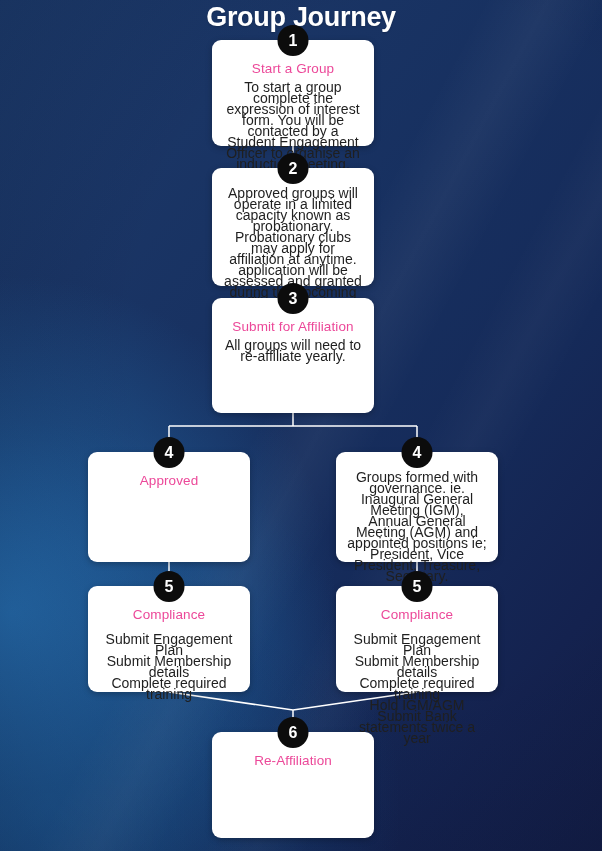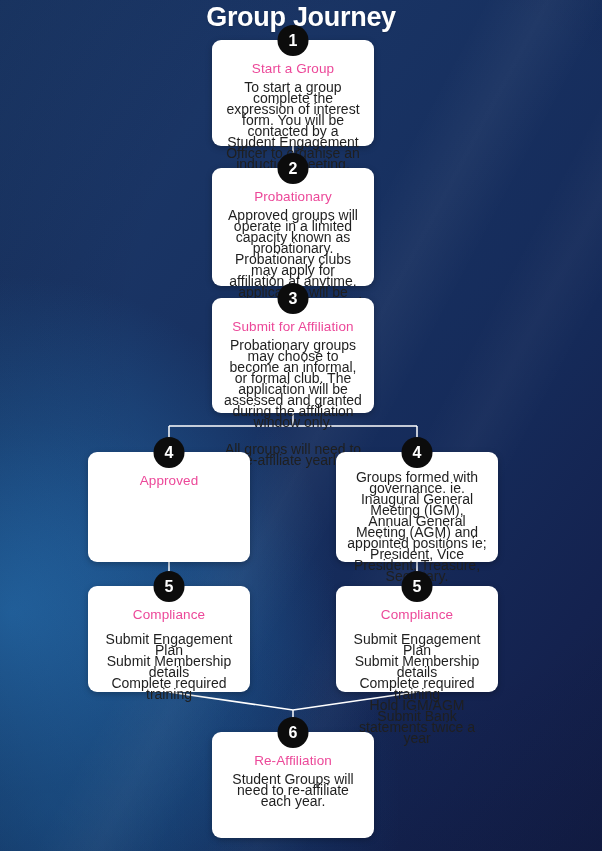--- a/index.html
+++ b/index.html
@@ -168,31 +168,29 @@
   <div class="card" id="card-1">
     <div class="badge">1</div>
     <div class="card-title">Start a Group</div>
     <div class="card-body">
       <p>To start a group complete the expression of interest form. You will be contacted by a Student Engagement Officer to organise an induction meeting.</p>
     </div>
   </div>
 
   <div class="card" id="card-2">
     <div class="badge">2</div>
-    <div class="card-title">Probationary</div>
     <div class="card-body">
       <p>Approved groups will operate in a limited capacity known as probationary. Probationary clubs may apply for affiliation at anytime. application will be assessed and granted during the upcoming affiliation window.</p>
     </div>
   </div>
 
   <div class="card" id="card-3">
     <div class="badge">3</div>
     <div class="card-title">Submit for Affiliation</div>
     <div class="card-body">
-      <p>Probationary groups may choose to become an informal, or formal club. The application will be assessed and granted during the affiliation window only.</p>
       <p>All groups will need to re-affiliate yearly.</p>
     </div>
   </div>
 
   <div class="card" id="card-4-informal">
     <div class="badge">4</div>
     <div class="card-title">Approved</div>
   </div>
 
   <div class="card" id="card-4-formal">
@@ -220,18 +218,15 @@
 Submit Membership details
 Complete required training
 Hold IGM/AGM
 Submit Bank statements twice a year</p>
     </div>
   </div>
 
   <div class="card" id="card-6">
     <div class="badge">6</div>
     <div class="card-title">Re-Affiliation</div>
-    <div class="card-body">
-      <p>Student Groups will need to re-affiliate each year.</p>
-    </div>
   </div>
 
 </div>
 
 </body></html>

